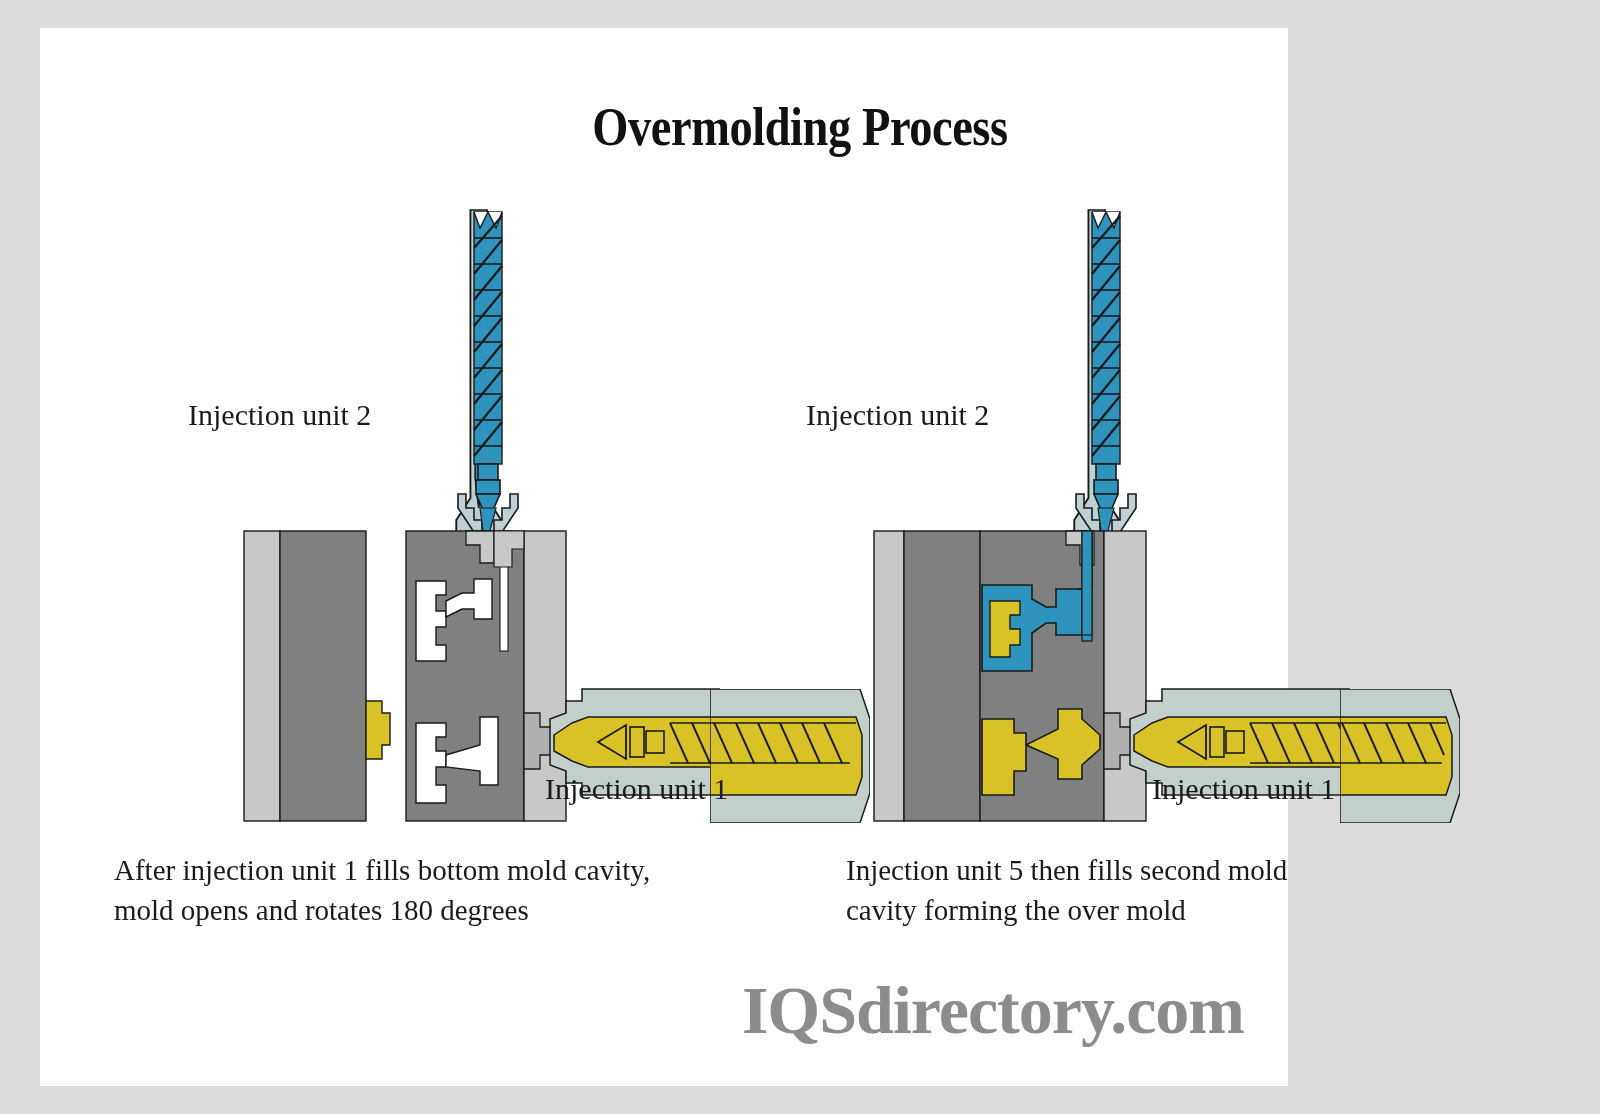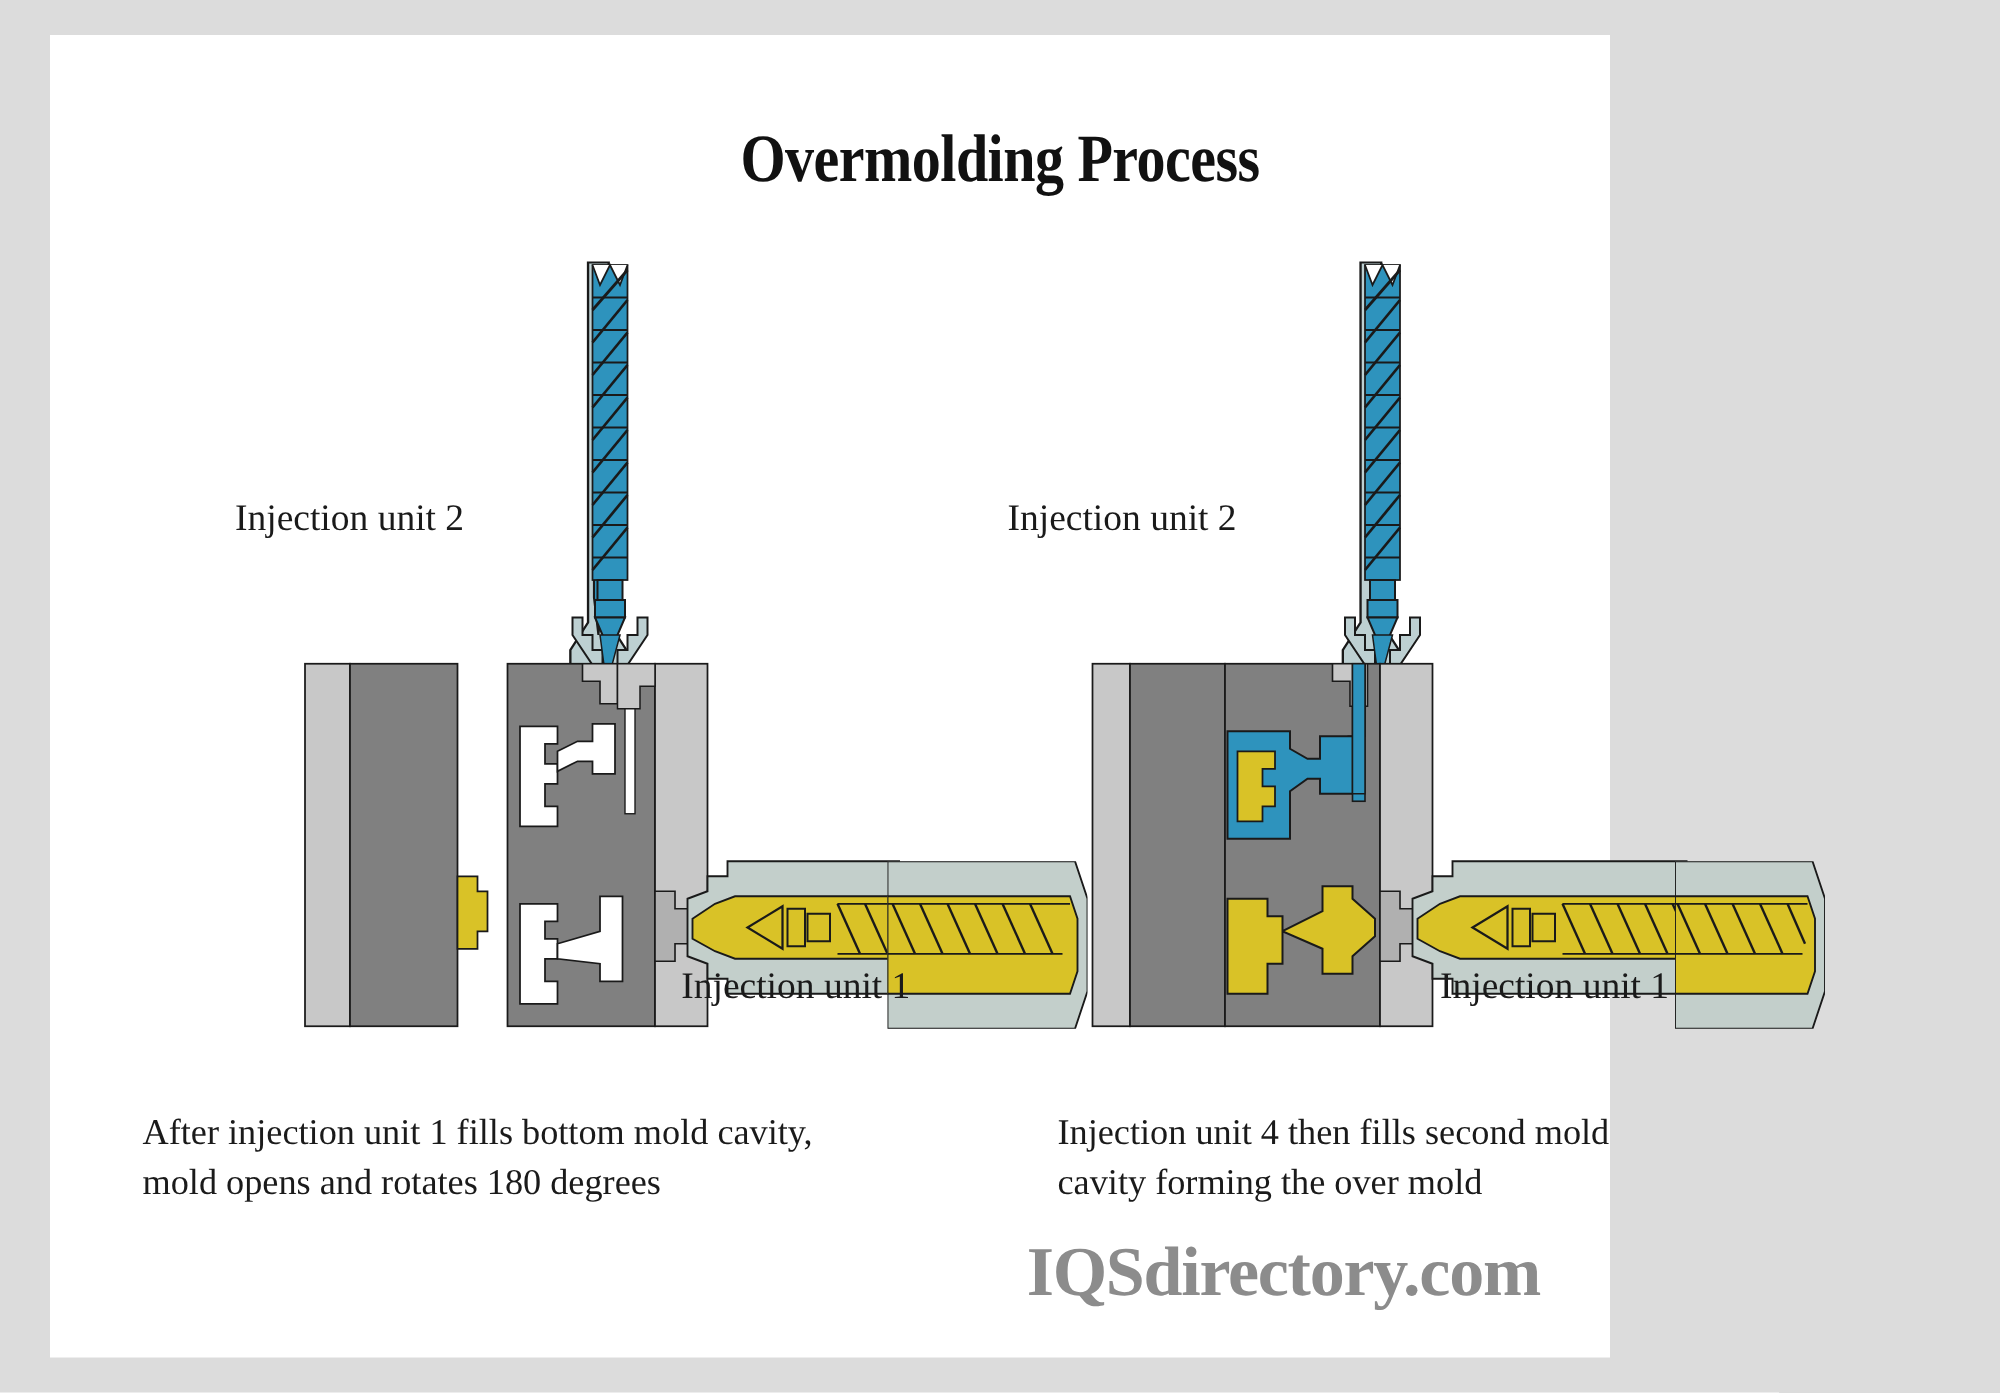--- a/index.html
+++ b/index.html
@@ -35,28 +35,27 @@
     color:#1a1a1a;
     white-space:nowrap;
   }
   .caption{
     position:absolute;
     font-family:"Liberation Serif", serif;
     font-size:29px;
     line-height:40px;
     color:#1a1a1a;
     white-space:pre-line;
-    margin-top:36px;
   }
   #logo{
     position:absolute;
-    right:56px;bottom:36px;
+    right:44px;bottom:36px;
     font-family:"Liberation Serif", serif;
     font-weight:bold;
-    font-size:56px;
+    font-size:68px;
     color:#8c8c8c;
     letter-spacing:-1px;
   }
   svg{display:block;}
 </style>
 </head>
 <body>
 
 <div id="frame">
 
@@ -273,18 +272,18 @@
           <path d="M90,34 L104,66"></path>
       </g>
       <g stroke="#1a1a1a" stroke-width="1.4" fill="none">
         <path d="M0,34 L106,34"></path>
           <path d="M0,74 L102,74"></path>
       </g>
     </svg>
 
     <div class="lbl" style="left:1112px;top:744px;">Injection unit 1</div>
 
-    <div class="caption" style="left:806px;top:822px;width:620px;">Injection unit 4 then fills second mold
+    <div class="caption" style="left:806px;top:822px;width:620px;">Injection unit 5 then fills second mold
 cavity forming the over mold</div>
   </div>
 
   <div id="logo">IQSdirectory.com</div>
 </div>
 
 </body></html>

